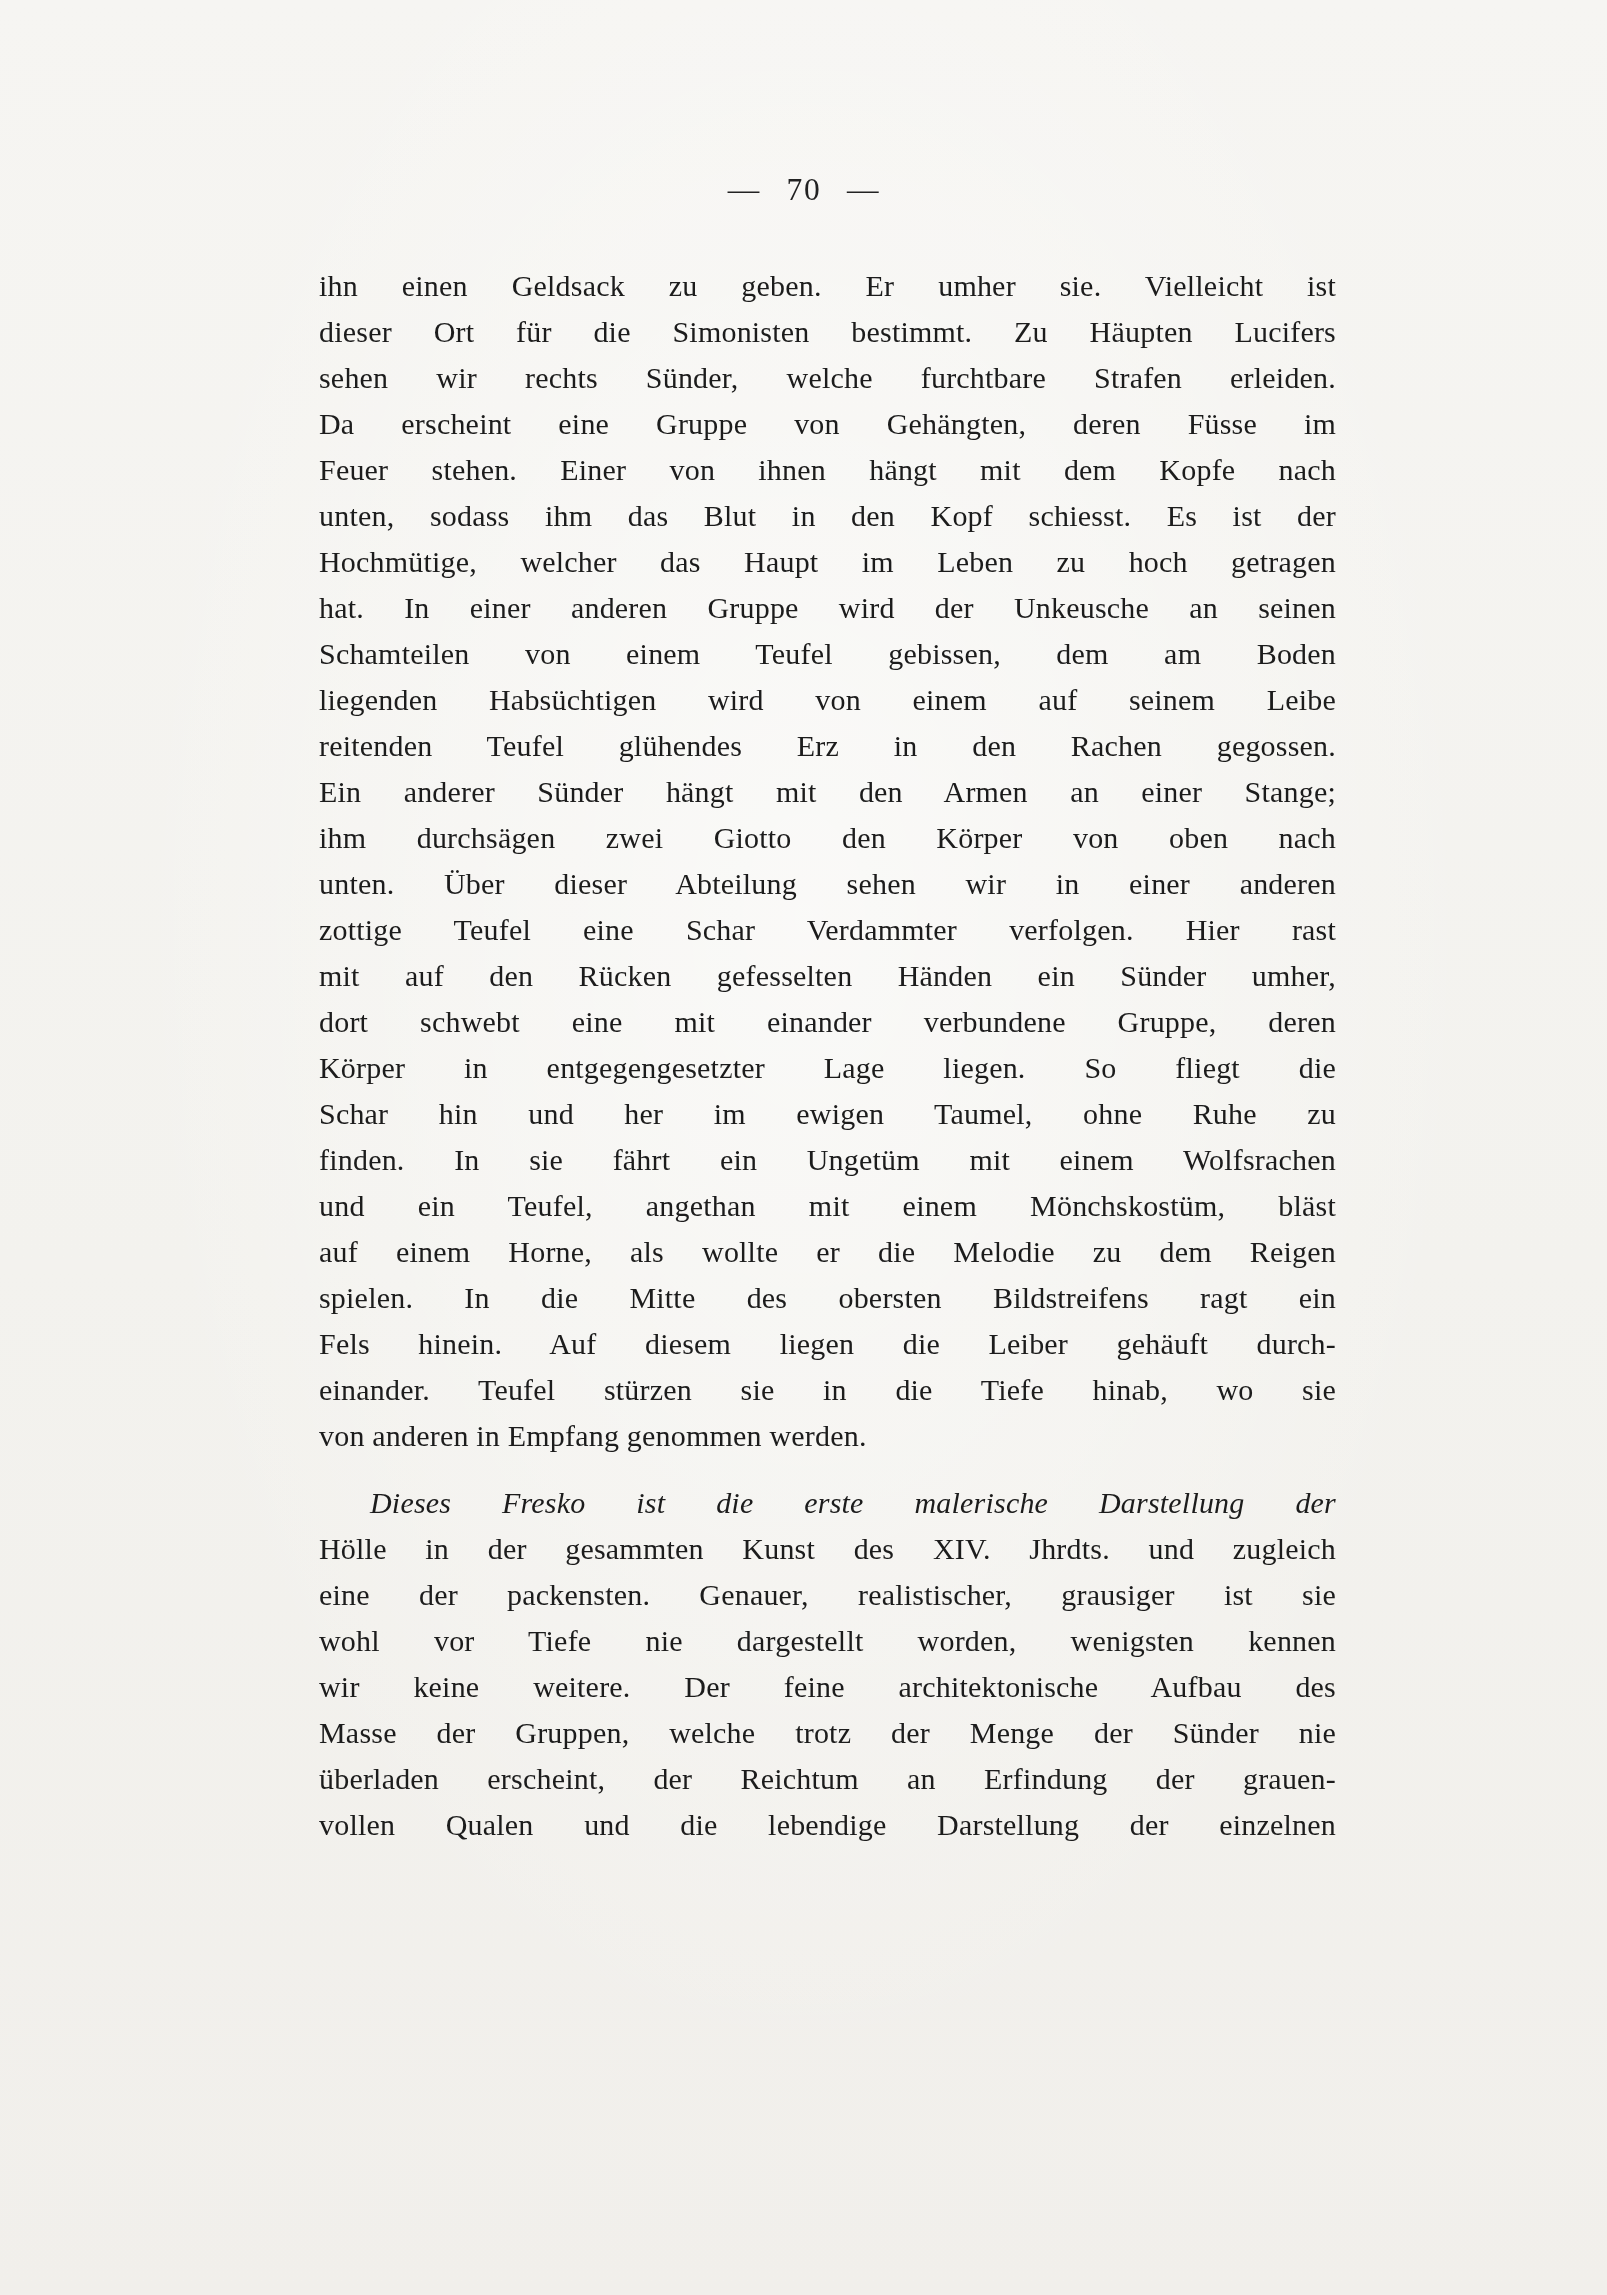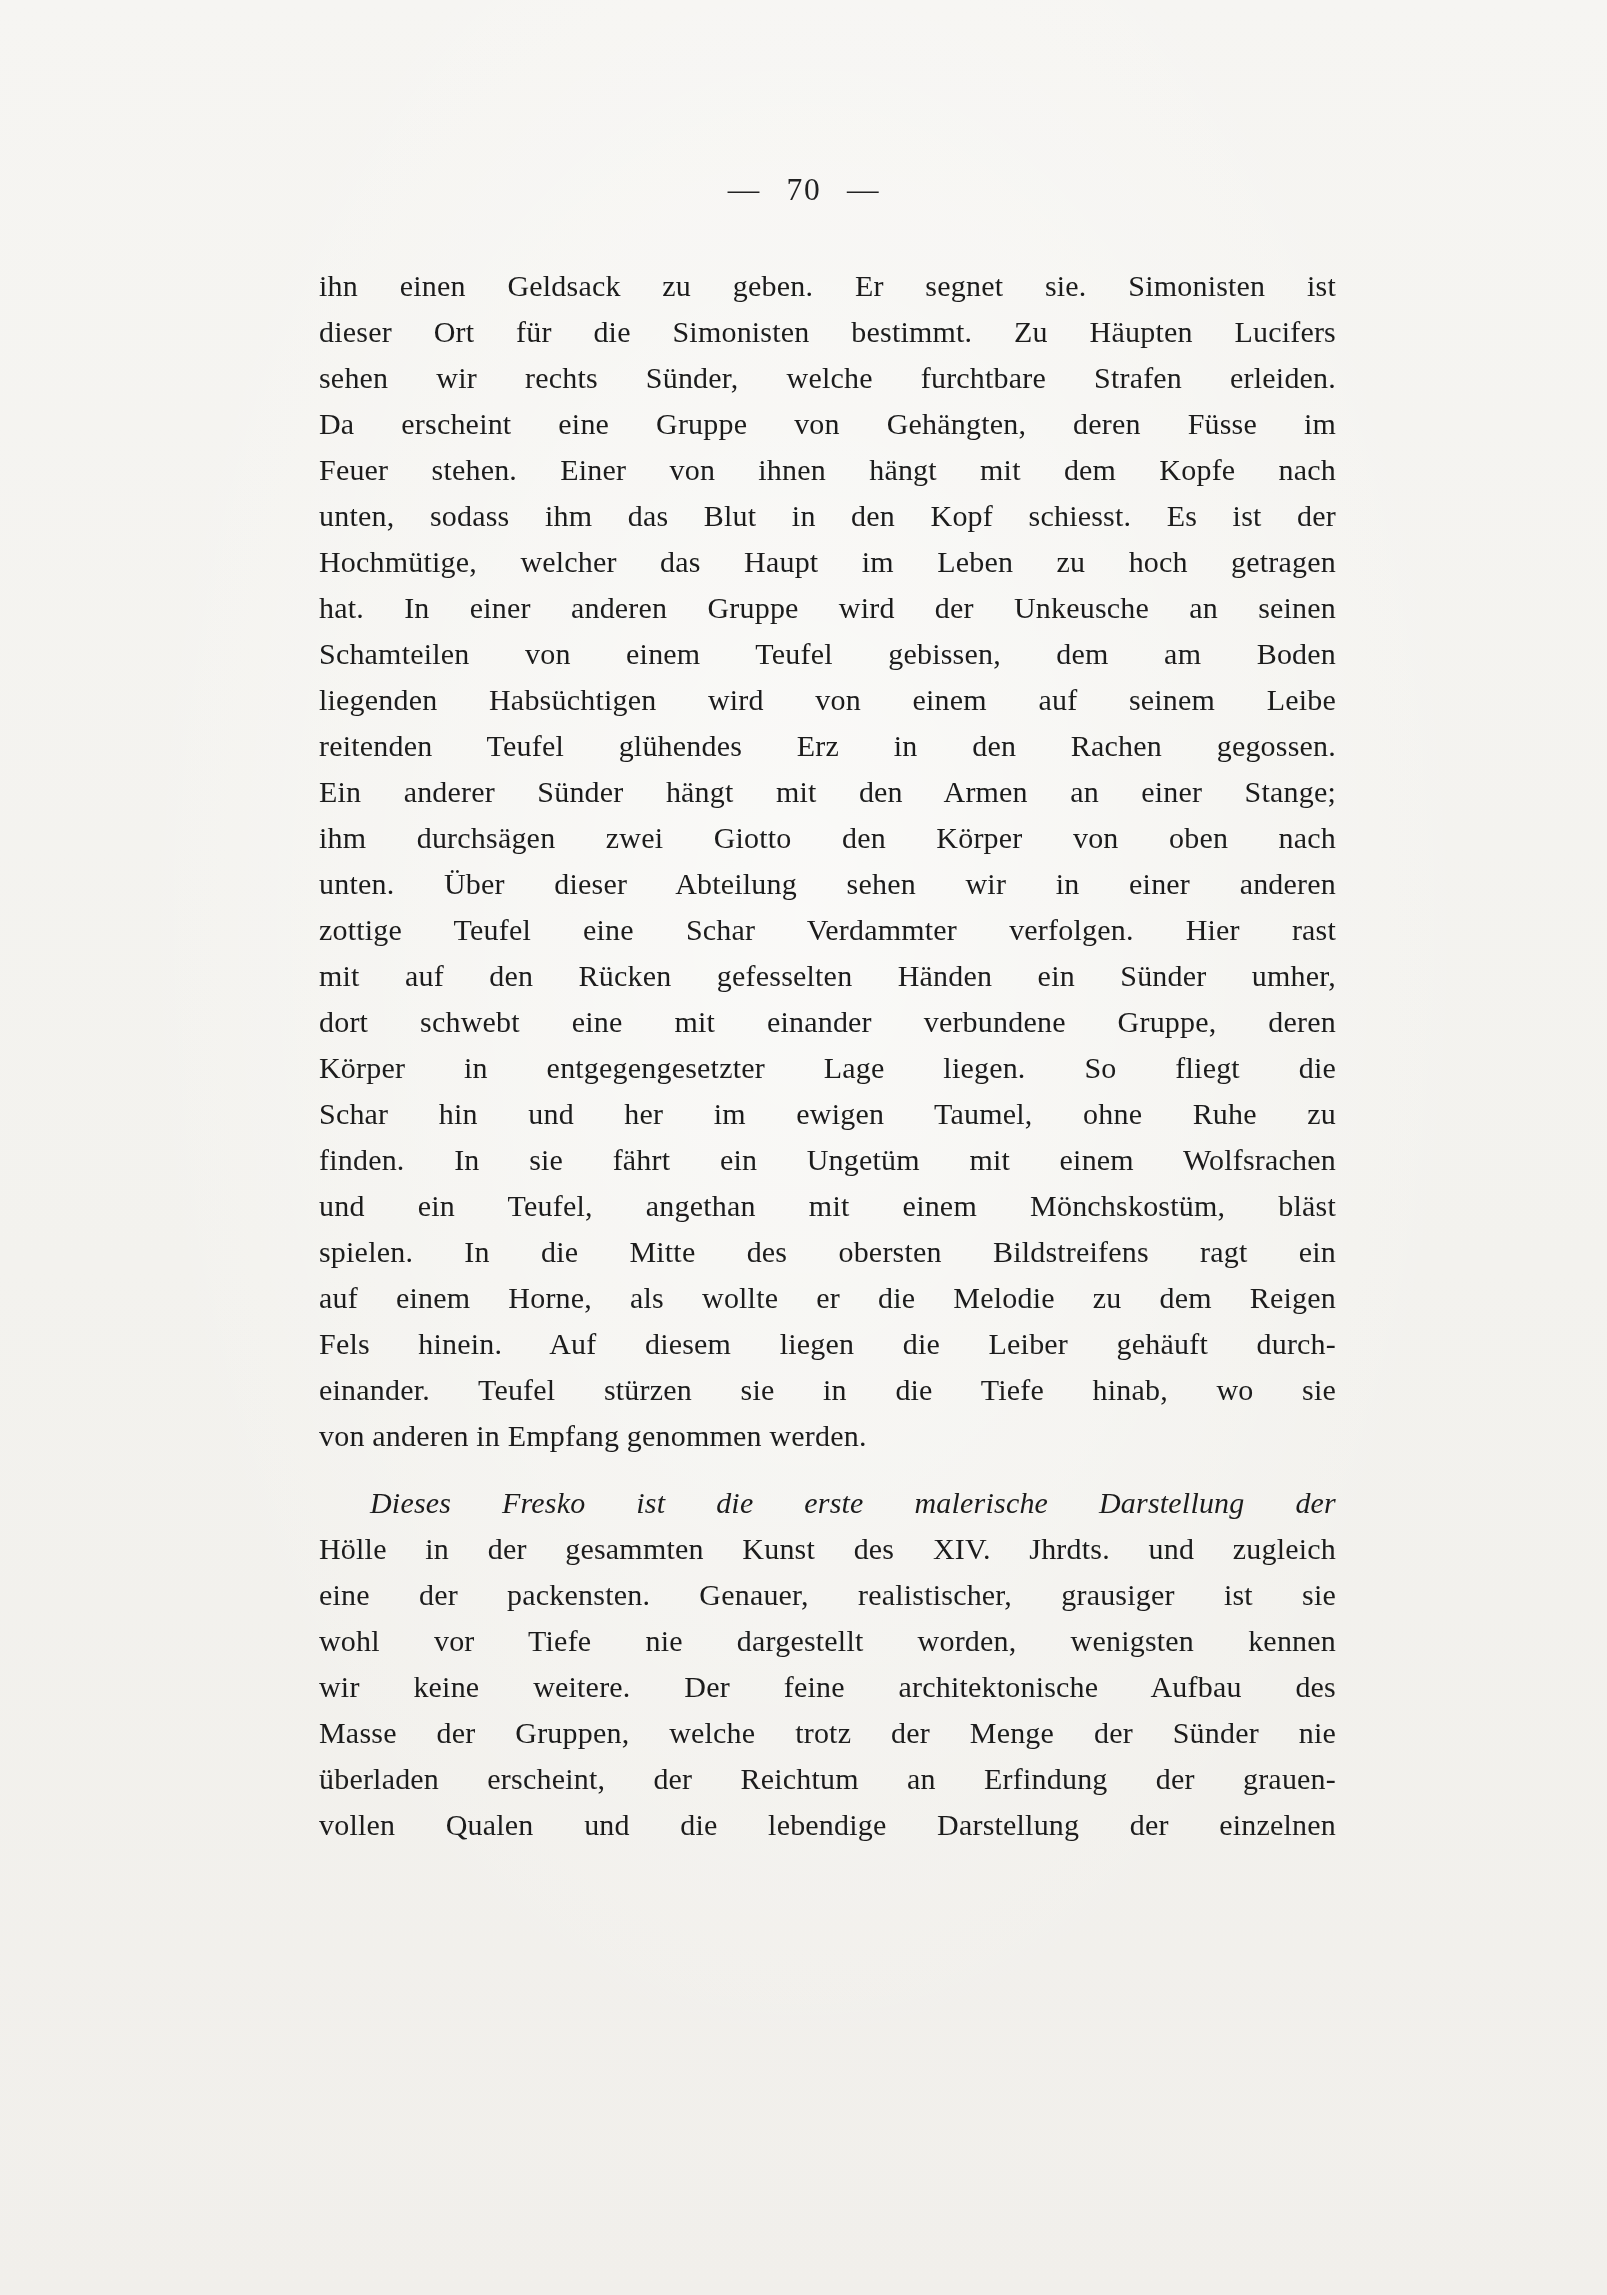--- a/index.html
+++ b/index.html
@@ -64,43 +64,43 @@
 </head>
 <body>
 
 <div class="scan-page">
 
   <div class="page-number">— 70 —</div>
 
   <div class="text-block">
 
     <div class="paragraph">
-      <div class="line">ihn einen Geldsack zu geben. Er segnet sie. Simonisten ist</div>
+      <div class="line">ihn einen Geldsack zu geben. Er umher sie. Vielleicht ist</div>
       <div class="line">dieser Ort für die Simonisten bestimmt. Zu Häupten Lucifers</div>
       <div class="line">sehen wir rechts Sünder, welche furchtbare Strafen erleiden.</div>
       <div class="line">Da erscheint eine Gruppe von Gehängten, deren Füsse im</div>
       <div class="line">Feuer stehen. Einer von ihnen hängt mit dem Kopfe nach</div>
       <div class="line">unten, sodass ihm das Blut in den Kopf schiesst. Es ist der</div>
       <div class="line">Hochmütige, welcher das Haupt im Leben zu hoch getragen</div>
       <div class="line">hat. In einer anderen Gruppe wird der Unkeusche an seinen</div>
       <div class="line">Schamteilen von einem Teufel gebissen, dem am Boden</div>
       <div class="line">liegenden Habsüchtigen wird von einem auf seinem Leibe</div>
       <div class="line">reitenden Teufel glühendes Erz in den Rachen gegossen.</div>
       <div class="line">Ein anderer Sünder hängt mit den Armen an einer Stange;</div>
       <div class="line">ihm durchsägen zwei Giotto den Körper von oben nach</div>
       <div class="line">unten. Über dieser Abteilung sehen wir in einer anderen</div>
       <div class="line">zottige Teufel eine Schar Verdammter verfolgen. Hier rast</div>
       <div class="line">mit auf den Rücken gefesselten Händen ein Sünder umher,</div>
       <div class="line">dort schwebt eine mit einander verbundene Gruppe, deren</div>
       <div class="line">Körper in entgegengesetzter Lage liegen. So fliegt die</div>
       <div class="line">Schar hin und her im ewigen Taumel, ohne Ruhe zu</div>
       <div class="line">finden. In sie fährt ein Ungetüm mit einem Wolfsrachen</div>
       <div class="line">und ein Teufel, angethan mit einem Mönchskostüm, bläst</div>
+      <div class="line">auf einem Horne, als wollte er die Melodie zu dem Reigen</div>
       <div class="line">spielen. In die Mitte des obersten Bildstreifens ragt ein</div>
-      <div class="line">auf einem Horne, als wollte er die Melodie zu dem Reigen</div>
       <div class="line">Fels hinein. Auf diesem liegen die Leiber gehäuft durch-</div>
       <div class="line">einander. Teufel stürzen sie in die Tiefe hinab, wo sie</div>
       <div class="line line--flush-last">von anderen in Empfang genommen werden.</div>
     </div>
 
     <div class="paragraph">
       <div class="line line--indent">Dieses Fresko ist die erste malerische Darstellung der</div>
       <div class="line">Hölle in der gesammten Kunst des XIV. Jhrdts. und zugleich</div>
       <div class="line">eine der packensten. Genauer, realistischer, grausiger ist sie</div>
       <div class="line">wohl vor Tiefe nie dargestellt worden, wenigsten kennen</div>

